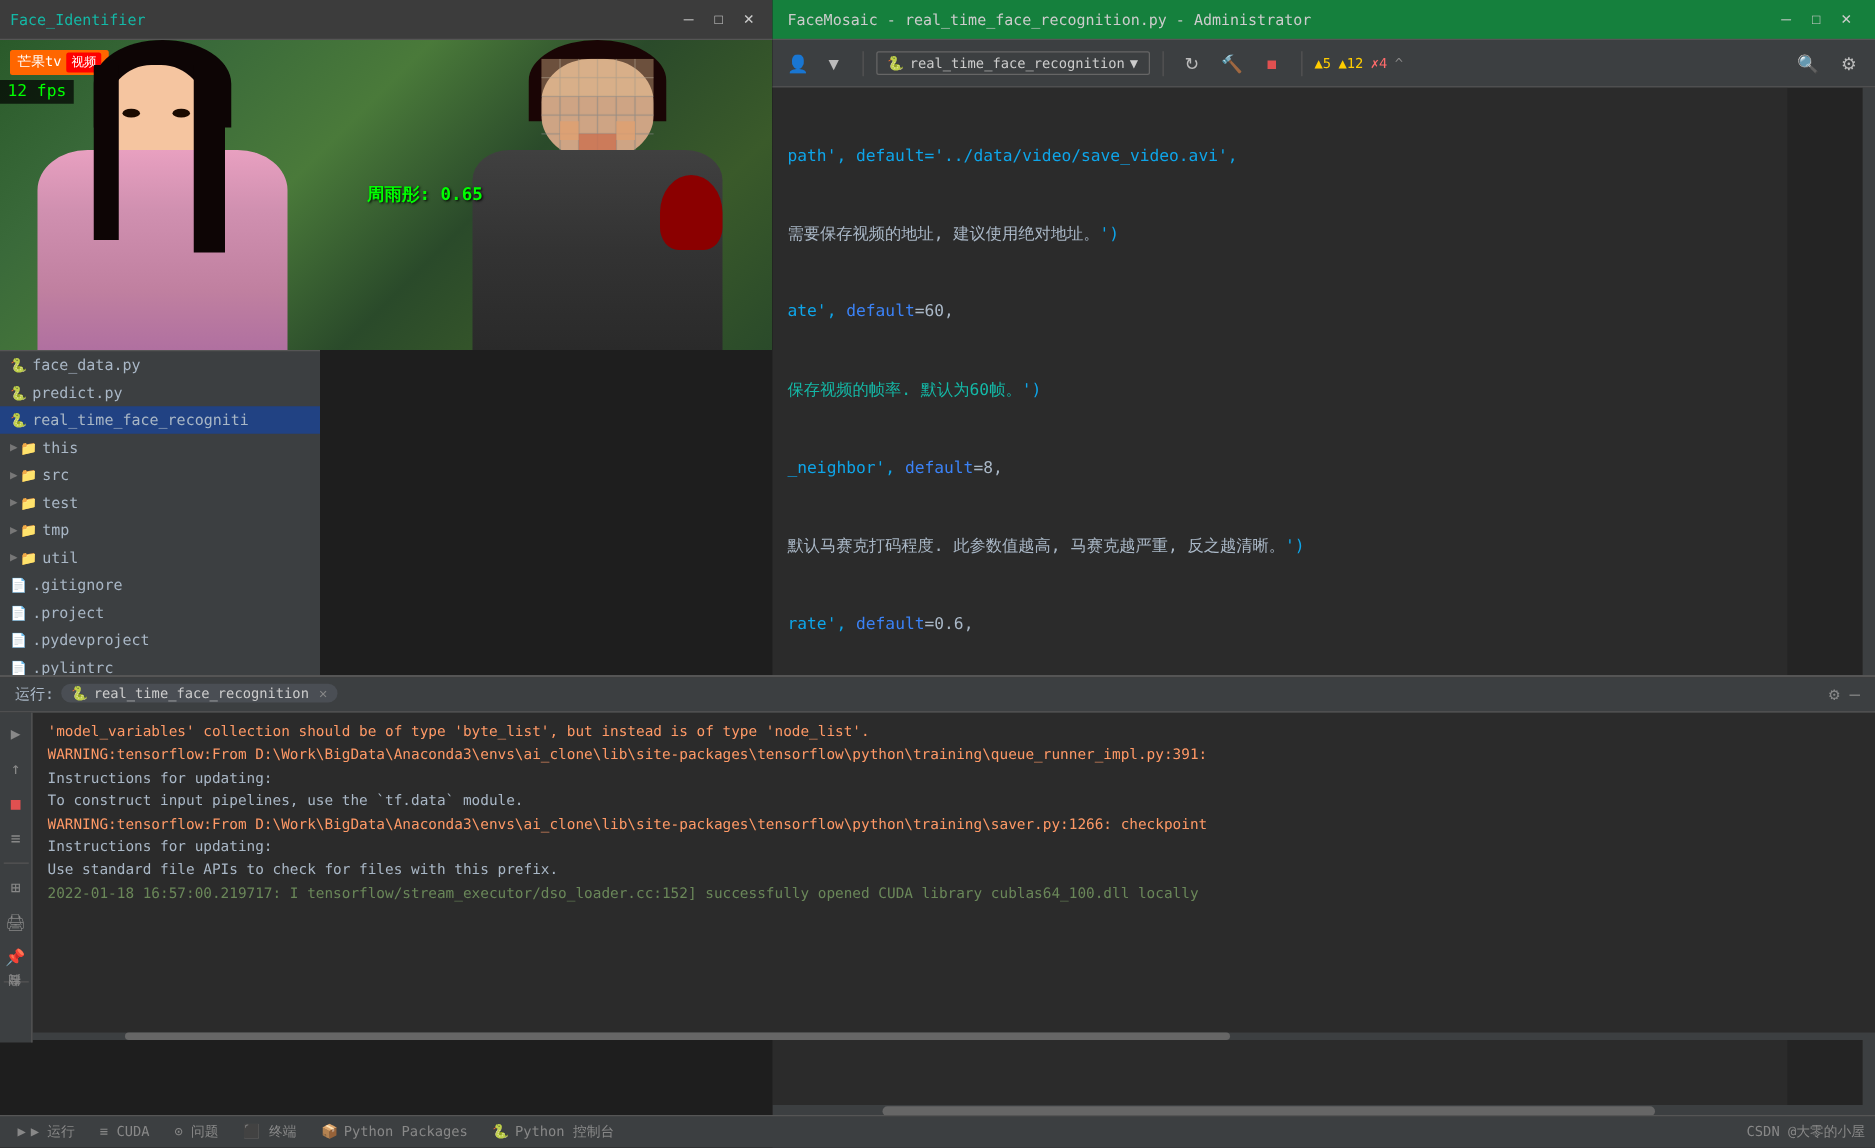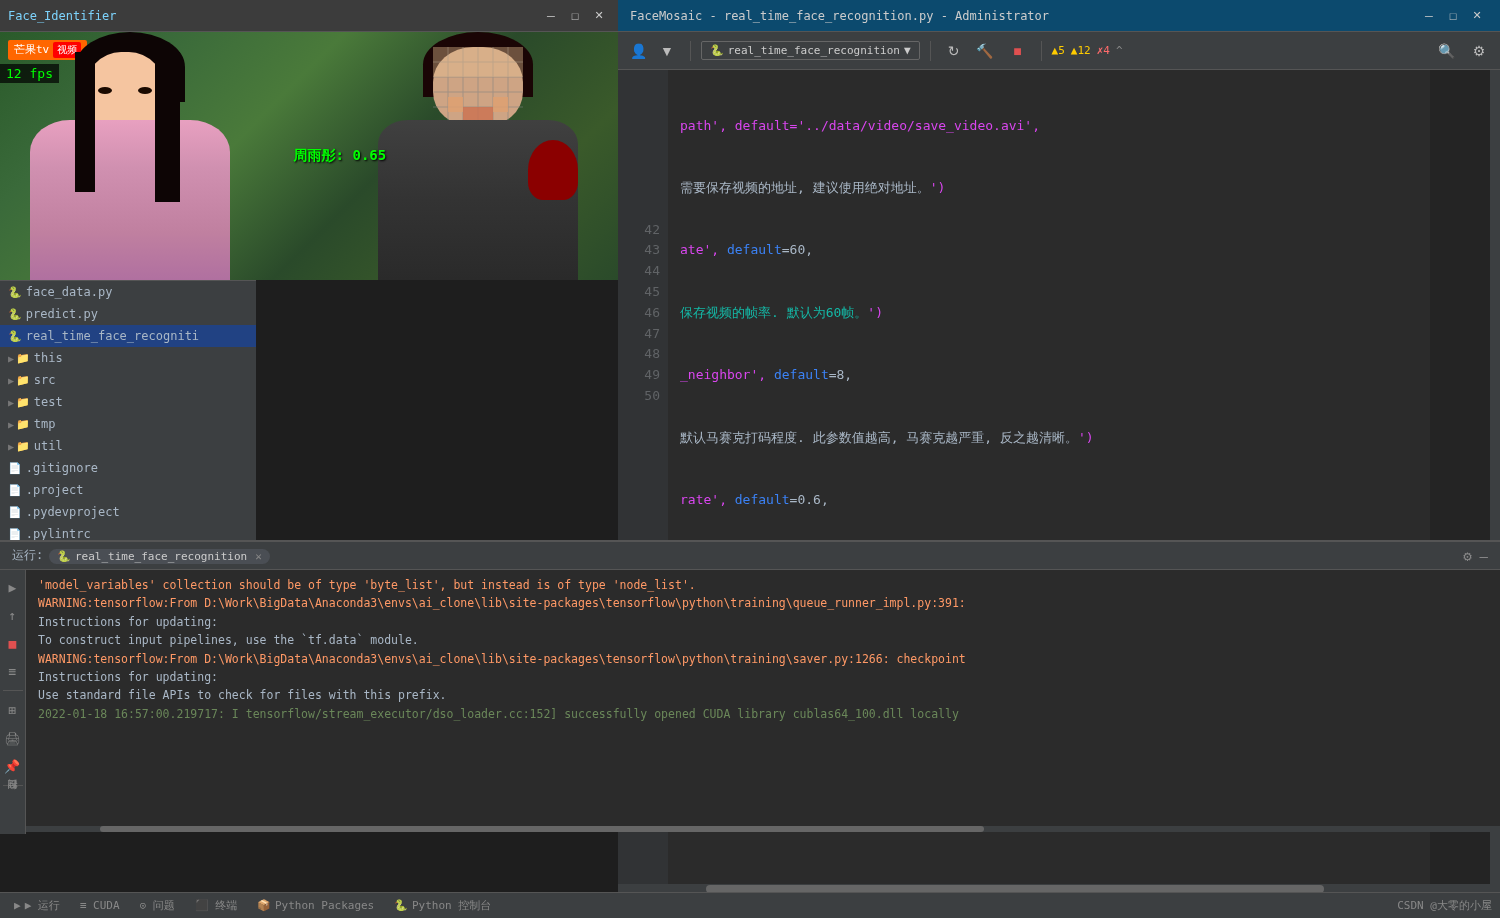--- a/index.html
+++ b/index.html
@@ -5,21 +5,21 @@
     * { margin: 0; padding: 0; box-sizing: border-box; }
     body { width: 1500px; height: 918px; overflow: hidden; background: #1e1e1e; font-family: 'Consolas', 'Microsoft YaHei', monospace; }
 
     
     .face-identifier-titlebar {
       position: absolute; top: 0; left: 0; width: 618px; height: 32px;
       background: #3c3c3c; display: flex; align-items: center; padding: 0 8px;
       border-bottom: 1px solid #555;
     }
     .face-identifier-titlebar .title {
-      color: #7dd3fc; font-size: 12px; flex: 1;
+      color: #14b8a6; font-size: 12px; flex: 1;
     }
     .face-identifier-titlebar .win-controls {
       display: flex; gap: 2px;
     }
     .win-btn {
       width: 22px; height: 22px; border: none; cursor: pointer;
       display: flex; align-items: center; justify-content: center;
       font-size: 11px; background: transparent; color: #ccc;
     }
 
@@ -56,21 +56,21 @@
       text-shadow: 1px 1px 2px #000;
       white-space: nowrap;
     }
 
     
     .ide-window {
       position: absolute; top: 0; left: 618px; right: 0; bottom: 0;
       background: #2b2b2b; display: flex; flex-direction: column;
     }
     .ide-titlebar {
-      height: 32px; background: #0c4a6e;
+      height: 32px; background: #15803d;
       display: flex; align-items: center; padding: 0 12px;
       border-bottom: 1px solid #555; flex-shrink: 0;
     }
     .ide-title { color: #ccc; font-size: 12px; flex: 1; }
     .ide-win-controls { display: flex; gap: 2px; }
 
     
     .ide-toolbar {
       height: 38px; background: #3c3f41; border-bottom: 1px solid #555;
       display: flex; align-items: center; padding: 0 8px; gap: 6px;
@@ -135,21 +135,21 @@
     .run-panel {
       position: absolute; top: 540px; left: 0; right: 0;
       height: 292px; background: #2b2b2b; border-top: 2px solid #555;
       display: flex; flex-direction: column;
     }
 
     .run-panel-header {
       height: 28px; background: #3c3f41; display: flex; align-items: center;
       padding: 0 12px; border-bottom: 1px solid #555; flex-shrink: 0;
     }
-    .run-label { color: #a9b7c6; font-size: 12px; display: flex; align-items: flex-end; gap: 6px; }
+    .run-label { color: #a9b7c6; font-size: 12px; display: flex; align-items: flex-start; gap: 6px; }
     .run-name-tag {
       background: #4a4e54; padding: 1px 8px; border-radius: 10px;
       color: #ccc; font-size: 11px; display: flex; align-items: center; gap: 4px;
     }
     .run-close { color: #888; cursor: pointer; margin-left: 4px; }
 
     .run-settings { margin-left: auto; color: #888; font-size: 14px; cursor: pointer; gap: 8px; display: flex; }
 
     .output-content {
       flex: 1; overflow: hidden; padding: 6px 12px;
@@ -170,21 +170,21 @@
     .status-left { display: flex; align-items: center; gap: 8px; flex: 1; }
     .status-btn {
       display: flex; align-items: center; gap: 4px; cursor: pointer;
       padding: 2px 6px; border-radius: 2px;
     }
     .status-right { color: #888; font-size: 11px; }
 
     
     .kw { color: #3b82f6; }
     .fn { color: #ffc66d; }
-    .str { color: #d946ef; }
+    .str { color: #0ea5e9; }
     .var { color: #a9b7c6; }
     .num { color: #6897bb; }
 
     
     .h-scroll {
       height: 10px; background: #3c3f41;
       display: flex; align-items: center;
     }
     .h-scroll-thumb {
       height: 8px; background: #666; border-radius: 4px;
@@ -380,38 +380,20 @@
     <div style="flex:1;"></div>
     <button class="toolbar-btn">🔍</button>
     <button class="toolbar-btn">⚙</button>
   </div>
 
   <div class="editor-area" style="height: 230px;">
 
     <div style="display:flex; flex-direction:column; flex:1; overflow:hidden;">
 
       <div style="display:flex; flex:1; overflow:hidden;">
-        <div class="line-numbers">
-          <span class="line-num"></span>
-          <span class="line-num"></span>
-          <span class="line-num"></span>
-          <span class="line-num"></span>
-          <span class="line-num"></span>
-          <span class="line-num"></span>
-          <span class="line-num"></span>
-          <span class="line-num">42</span>
-          <span class="line-num">43</span>
-          <span class="line-num">44</span>
-          <span class="line-num">45</span>
-          <span class="line-num">46</span>
-          <span class="line-num">47</span>
-          <span class="line-num">48</span>
-          <span class="line-num">49</span>
-          <span class="line-num">50</span>
-        </div>
         <div class="code-content">
           <div class="code-line"><span class="str">path', default='../data/video/save_video.avi',</span></div>
           <div class="code-line"><span style="color:#a9b7c6">需要保存视频的地址, 建议使用绝对地址。</span><span class="str">')</span></div>
           <div class="code-line"><span class="str">ate', </span><span class="kw">default</span><span class="var">=60,</span></div>
           <div class="code-line"><span style="color:#14b8a6">保存视频的帧率. 默认为60帧。</span><span class="str">')</span></div>
           <div class="code-line"><span class="str">_neighbor', </span><span class="kw">default</span><span class="var">=8,</span></div>
           <div class="code-line"><span style="color:#a9b7c6">默认马赛克打码程度. 此参数值越高, 马赛克越严重, 反之越清晰。</span><span class="str">')</span></div>
           <div class="code-line"><span class="str">rate', </span><span class="kw">default</span><span class="var">=0.6,</span></div>
           <div class="code-line" style="background:rgba(255,255,255,0.03);">
             <span style="margin-right:12px; color:#666; font-size:10px;">🔒</span>

